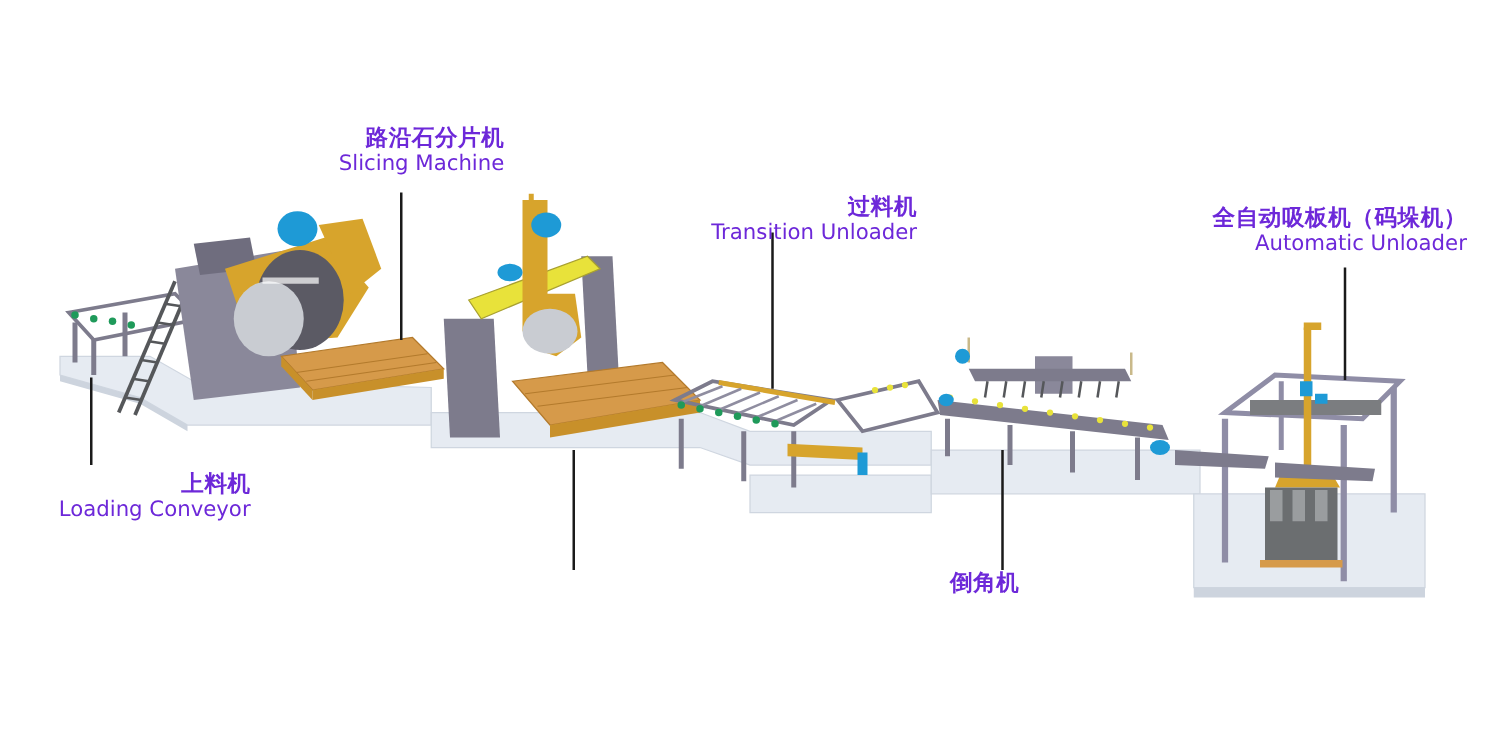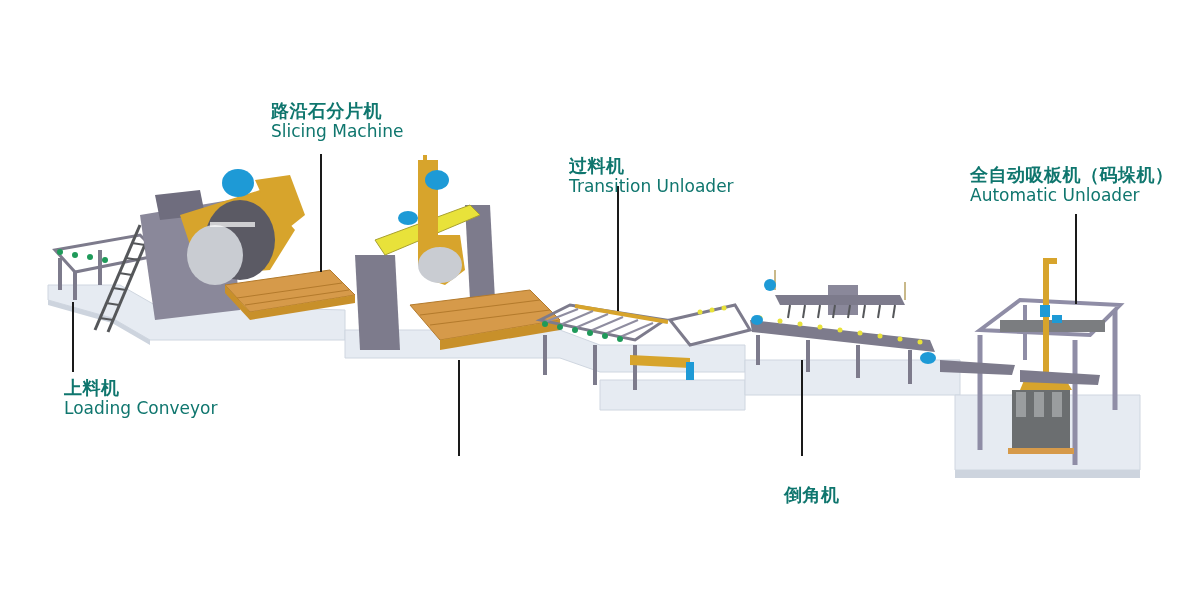--- a/index.html
+++ b/index.html
@@ -1,18 +1,18 @@
 <!DOCTYPE html>
 <html><head>
 <meta charset="utf-8">
 <style>
   html,body{margin:0;padding:0;background:#ffffff;}
   body{width:1200px;height:600px;position:relative;overflow:hidden;font-family:"DejaVu Sans","Liberation Sans",sans-serif;}
   #stage{position:absolute;left:0;top:0;width:1200px;height:600px;}
-  .label{position:absolute;color:#0f766e;line-height:1.15;}
+  .label{position:absolute;color:#6d28d9;line-height:1.15;text-align:right;}
   .label .zh{display:block;font-size:18px;font-weight:bold;letter-spacing:0.5px;}
   .label .en{display:block;font-size:17px;font-weight:normal;}
   .leader{position:absolute;width:1.5px;background:#1a1a1a;}
   svg{position:absolute;left:0;top:0;}
 </style>
 </head>
 <body>
 
 <div id="stage">
 
@@ -182,33 +182,33 @@
   </g>
 </svg>
 
 <div class="leader" style="left:72px;top:302px;height:70px;"></div>
 <div class="leader" style="left:320px;top:154px;height:118px;"></div>
 <div class="leader" style="left:458px;top:360px;height:96px;"></div>
 <div class="leader" style="left:617px;top:186px;height:125px;"></div>
 <div class="leader" style="left:801px;top:360px;height:96px;"></div>
 <div class="leader" style="left:1075px;top:214px;height:90px;"></div>
 
-<div class="label" style="left:47px;top:378px;margin-left:17px;">
+<div class="label" style="left:47px;top:378px;">
   <span class="zh">上料机</span>
   <span class="en">Loading Conveyor</span>
 </div>
 <div class="label" style="left:271px;top:101px;">
   <span class="zh">路沿石分片机</span>
   <span class="en">Slicing Machine</span>
 </div>
 <div class="label" style="left:569px;top:156px;">
   <span class="zh">过料机</span>
   <span class="en">Transition Unloader</span>
 </div>
-<div class="label" style="left:784px;top:457px;margin-top:28px;">
+<div class="label" style="left:760px;top:457px;">
   <span class="zh">倒角机</span>
 </div>
 <div class="label" style="left:970px;top:165px;">
   <span class="zh">全自动吸板机（码垛机）</span>
   <span class="en">Automatic Unloader</span>
 </div>
 
 </div>
 
 </body></html>

